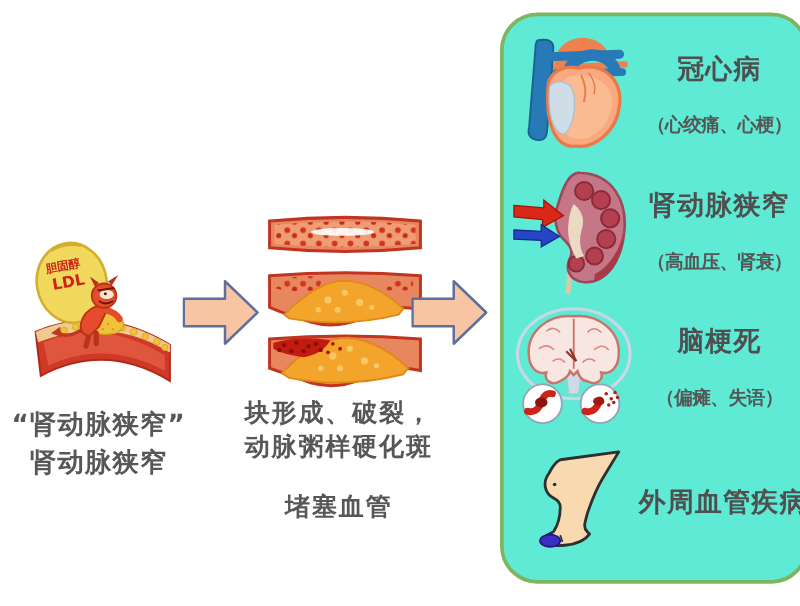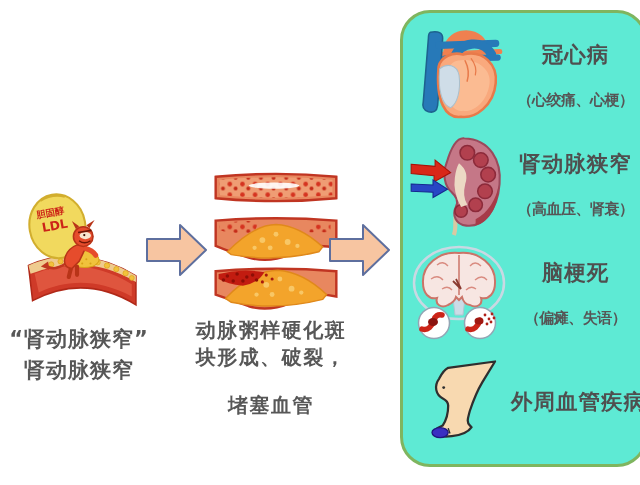--- a/index.html
+++ b/index.html
@@ -142,22 +142,22 @@
       </g>
     <g fill="#a81a0e">
         <circle cx="54" cy="108" r="1.6"></circle>
         <circle cx="60" cy="112" r="1.6"></circle>
         <circle cx="50" cy="115" r="1.6"></circle>
       </g>
   </g>
 </svg>
 
 <div class="caption" id="mid-caption">
+  <div>块形成、破裂，</div>
   <div>动脉粥样硬化斑</div>
-  <div>块形成、破裂，</div>
   <div class="l3">堵塞血管</div>
 </div>
 
 <svg class="abs" style="left:329px;top:222px;" width="62" height="56" viewBox="0 0 62 56">
   <polygon points="1,17 34,17 34,3 60,28 34,53 34,39 1,39" fill="#f7c5a1" stroke="#5e6f9e" stroke-width="2" stroke-linejoin="round"></polygon>
 </svg>
 
 <div class="abs" id="outcome-panel">
 
   <div class="panel-row">

